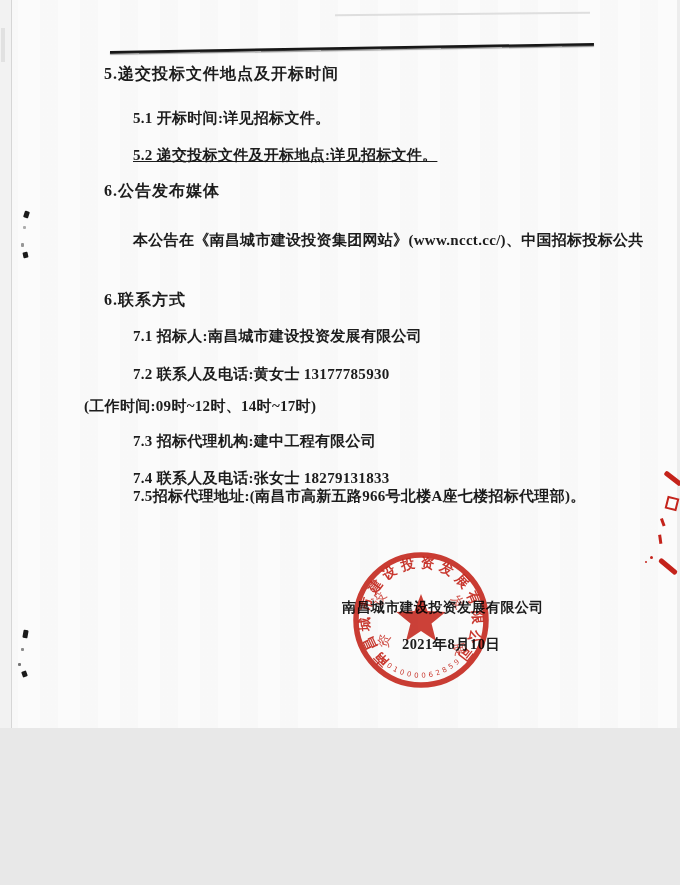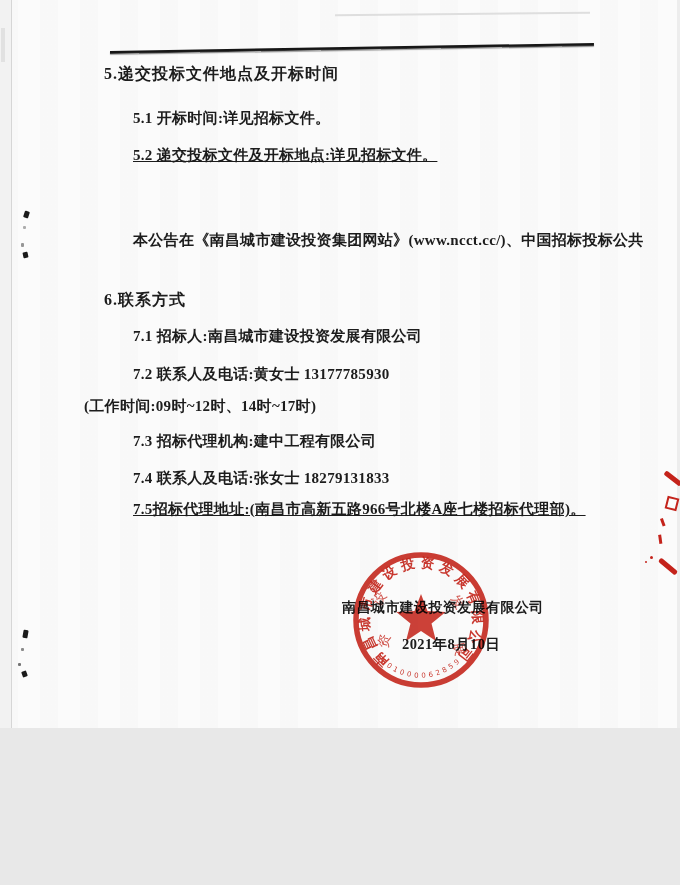--- a/index.html
+++ b/index.html
@@ -41,21 +41,21 @@
   .l2{left:133px;top:146px;text-decoration:underline;}
   .l3{left:104px;top:181px;}
   .l4{left:133px;top:231px;}
   .l5{left:108px;top:256px;}
   .l6{left:104px;top:290px;}
   .l7{left:133px;top:327px;}
   .l8{left:133px;top:365px;}
   .l9{left:84px;top:397px;}
   .l10{left:133px;top:432px;}
   .l11{left:133px;top:469px;}
-  .l12{left:133px;top:500px;text-decoration:underline;}
+  .l12{left:133px;top:487px;}
 
   .sig{position:absolute;font-size:14px;font-weight:600;white-space:nowrap;letter-spacing:0.4px;z-index:5;mix-blend-mode:multiply;}
   .sig-company{left:342px;top:599px;}
   .sig-date{left:402px;top:627px;font-size:14.5px;margin-top:8px;}
 
   
   .stamp-svg{position:absolute;left:338px;top:541px;z-index:4;mix-blend-mode:multiply;}
 
   
   .rfrag{position:absolute;background:#c4231b;z-index:3;}
@@ -88,20 +88,21 @@
   <div class="edge-right"></div>
   <div class="edge-bottom-line"></div>
   <div class="edge-bottom-strip"></div>
   <div class="corner-sliver"></div>
   <div class="scanline"></div>
   <div class="scanline-faint"></div>
 
   <div class="line heading l0">5.递交投标文件地点及开标时间</div>
   <div class="line l1">5.1 开标时间:详见招标文件。</div>
   <div class="line l2">5.2 递交投标文件及开标地点:详见招标文件。</div>
+  <div class="line heading l3">6.公告发布媒体</div>
   <div class="line l4">本公告在《南昌城市建设投资集团网站》(www.ncct.cc/)、中国招标投标公共</div>
   <div class="line heading l6">6.联系方式</div>
   <div class="line l7">7.1 招标人:南昌城市建设投资发展有限公司</div>
   <div class="line l8">7.2 联系人及电话:黄女士 13177785930</div>
   <div class="line l9">(工作时间:09时~12时、14时~17时)</div>
   <div class="line l10">7.3 招标代理机构:建中工程有限公司</div>
   <div class="line l11">7.4 联系人及电话:张女士  18279131833</div>
   <div class="line l12">7.5招标代理地址:(南昌市高新五路966号北楼A座七楼招标代理部)。</div>
 
   <div class="sig sig-company">南昌城市建设投资发展有限公司</div>

